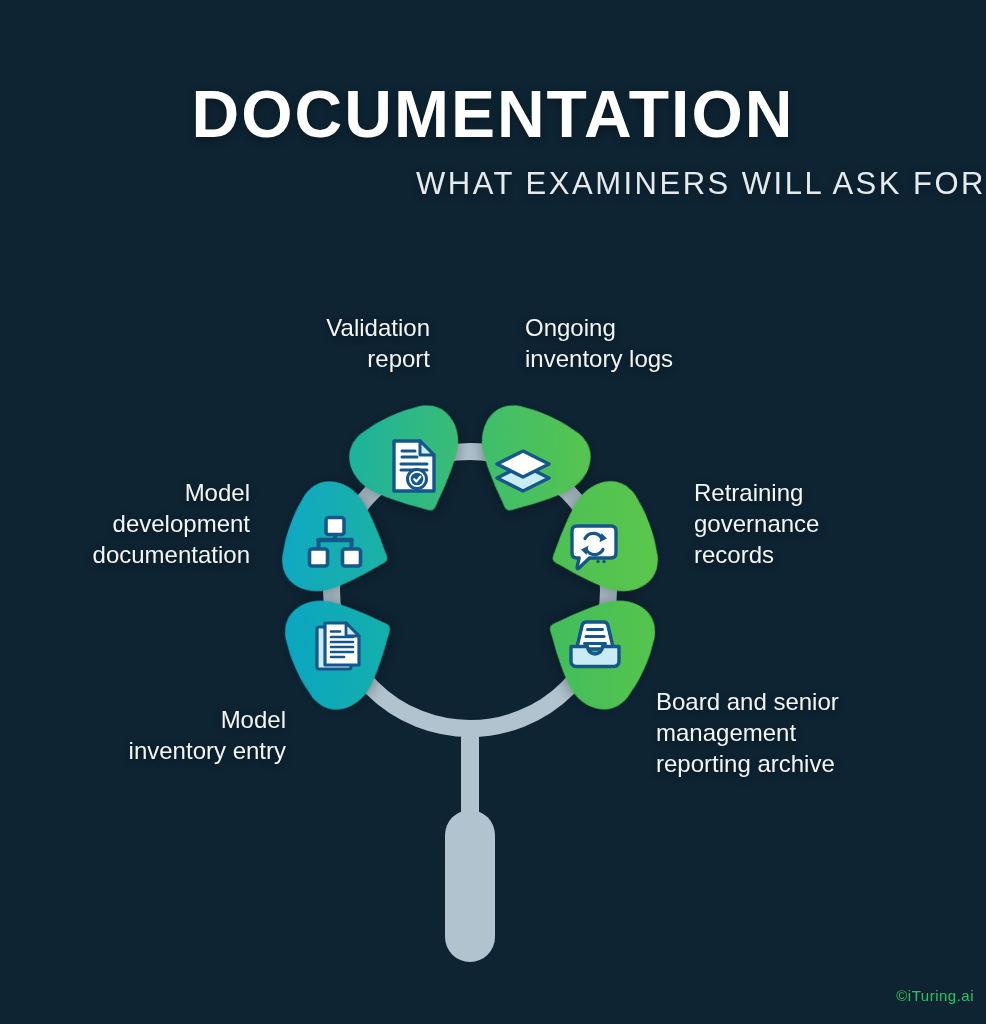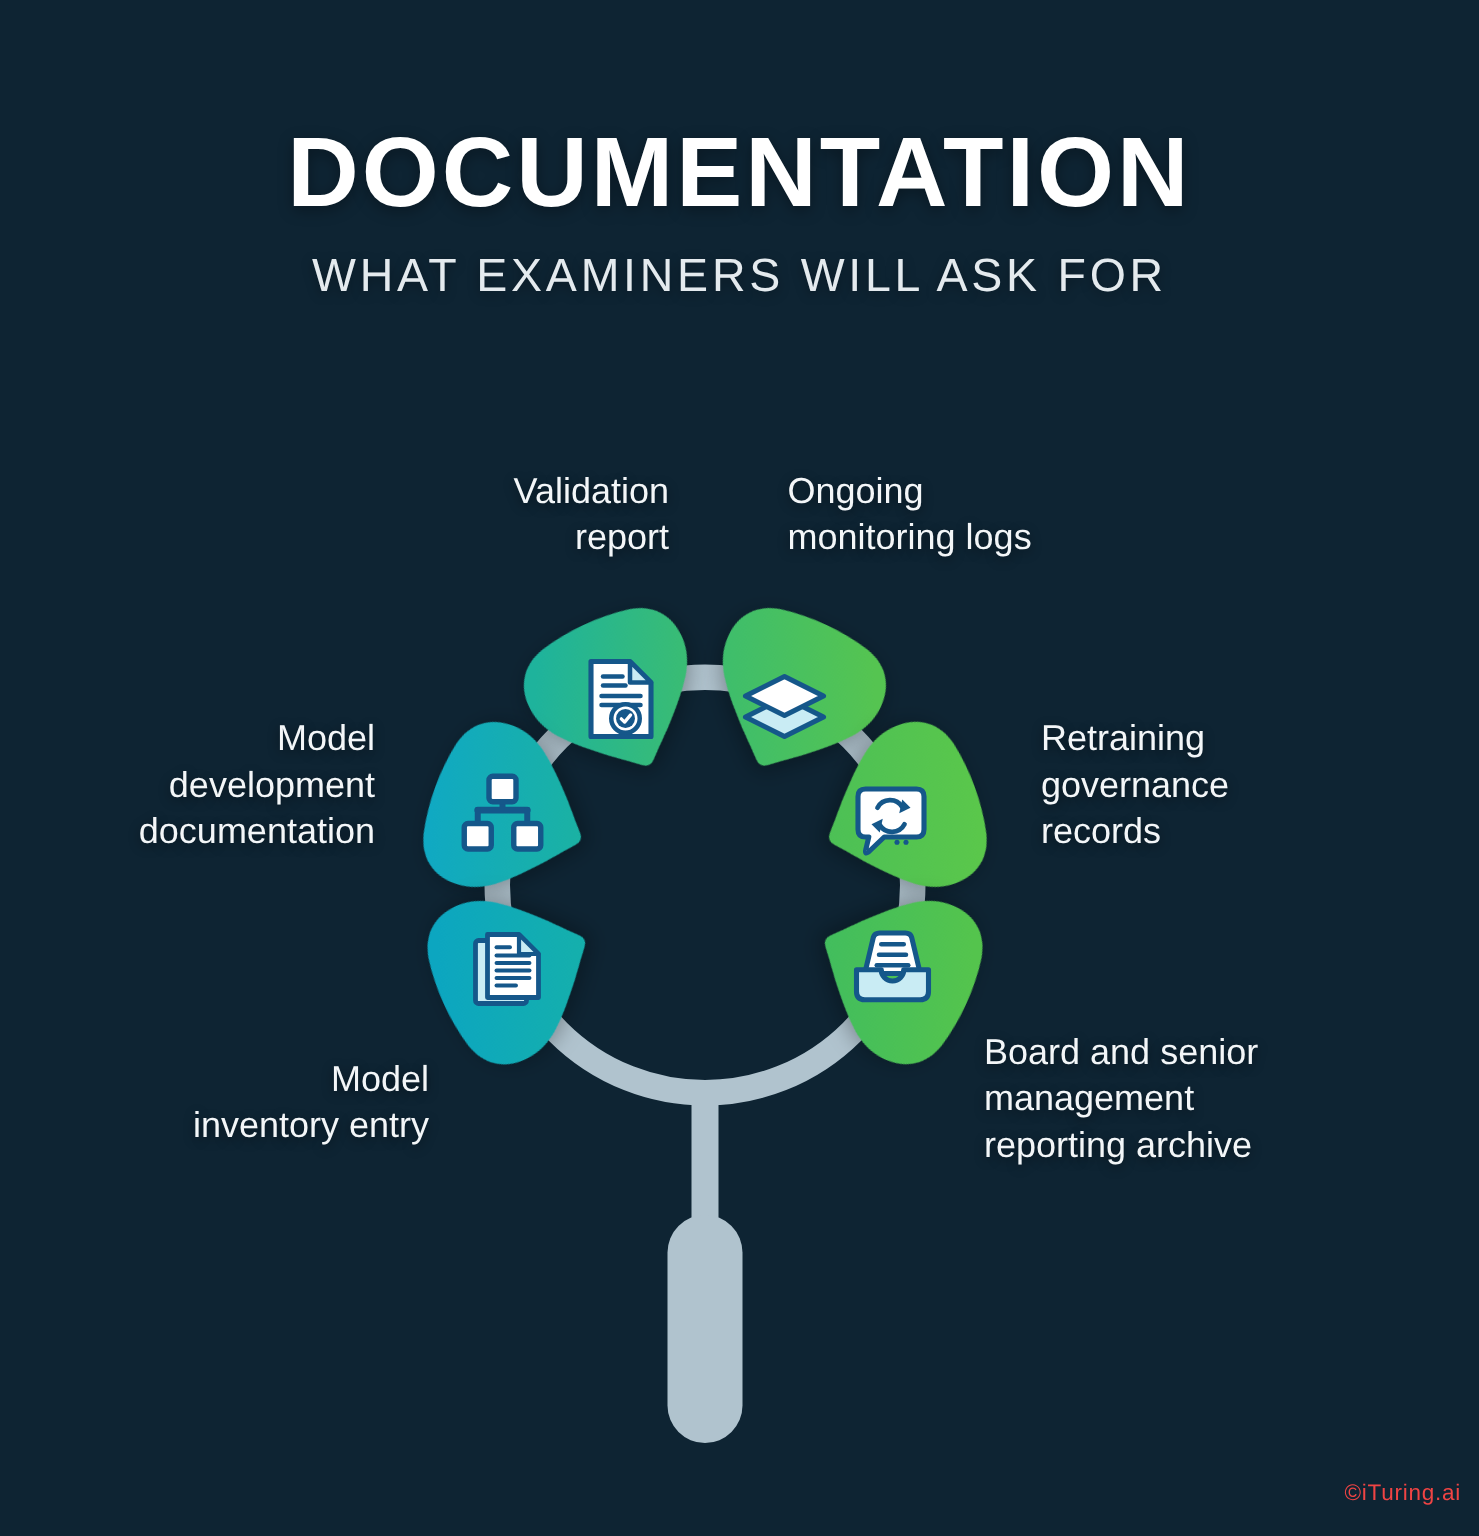--- a/index.html
+++ b/index.html
@@ -11,40 +11,40 @@
   }
   .stage{position:absolute;inset:0;width:986px;height:1024px;text-decoration:underline;}
   .title{
     position:absolute;top:76px;left:0;width:986px;
     text-align:center;font-size:66px;font-weight:bold;
     letter-spacing:2px;color:#ffffff;
     text-shadow:0 3px 10px rgba(0,0,0,.35);
   }
   .subtitle{
     position:absolute;top:166px;left:0;width:986px;
-    text-align:center;font-size:31px;font-weight:normal;
+    text-align:right;font-size:31px;font-weight:normal;
     letter-spacing:2.5px;color:#e4eaee;
     text-shadow:0 2px 8px rgba(0,0,0,.35);
   }
   .lbl{
     position:absolute;
     font-size:24px;line-height:31px;color:#f3f6f8;
     white-space:pre-line;
     text-shadow:0 2px 8px rgba(0,0,0,.45);
   }
   .lbl.r{text-align:right;}
-  .lbl-validation{top:312px;right:540px;margin-left:26px;}
+  .lbl-validation{top:312px;right:556px;margin-left:26px;}
   .lbl-ongoing{top:312px;left:525px;}
   .lbl-modeldev{top:477px;right:736px;}
   .lbl-retraining{top:477px;left:694px;}
   .lbl-inventory{top:704px;right:700px;}
   .lbl-board{top:686px;left:656px;}
   .watermark{
     position:absolute;top:987px;right:12px;
-    font-size:15px;color:#ef4444;letter-spacing:.5px;
+    font-size:15px;color:#22c55e;letter-spacing:.5px;
   }
   .diagram-svg{position:absolute;left:0;top:0;}
   .petal{filter:drop-shadow(0 4px 7px rgba(0,0,0,.30));}
 </style>
 </head>
 <body>
 
 <div class="stage">
 
   <div class="title">DOCUMENTATION</div>
@@ -159,21 +159,21 @@
         <path d="M -9 -8.5 H 9" stroke-width="3"></path>
         <path d="M -10.5 -1.5 H 10.5" stroke-width="3"></path>
         <path d="M -24 1.5 H -7.5 A 7.5 7.5 0 0 0 7.5 1.5 H 24 V 16 Q 24 21.5 18.5 21.5 H -18.5 Q -24 21.5 -24 16 Z" fill="#c9ecf4" stroke-width="3.4"></path>
       </g>
     </g>
   </svg>
 
   <div class="lbl r lbl-validation">Validation
 report</div>
   <div class="lbl lbl-ongoing">Ongoing
-monitoring logs</div>
+inventory logs</div>
   <div class="lbl lbl-board">Board and senior
 management
 reporting archive</div>
   <div class="lbl lbl-retraining">Retraining
 governance
 records</div>
   <div class="lbl r lbl-inventory">Model
 inventory entry</div>
   <div class="lbl r lbl-modeldev">Model
 development

